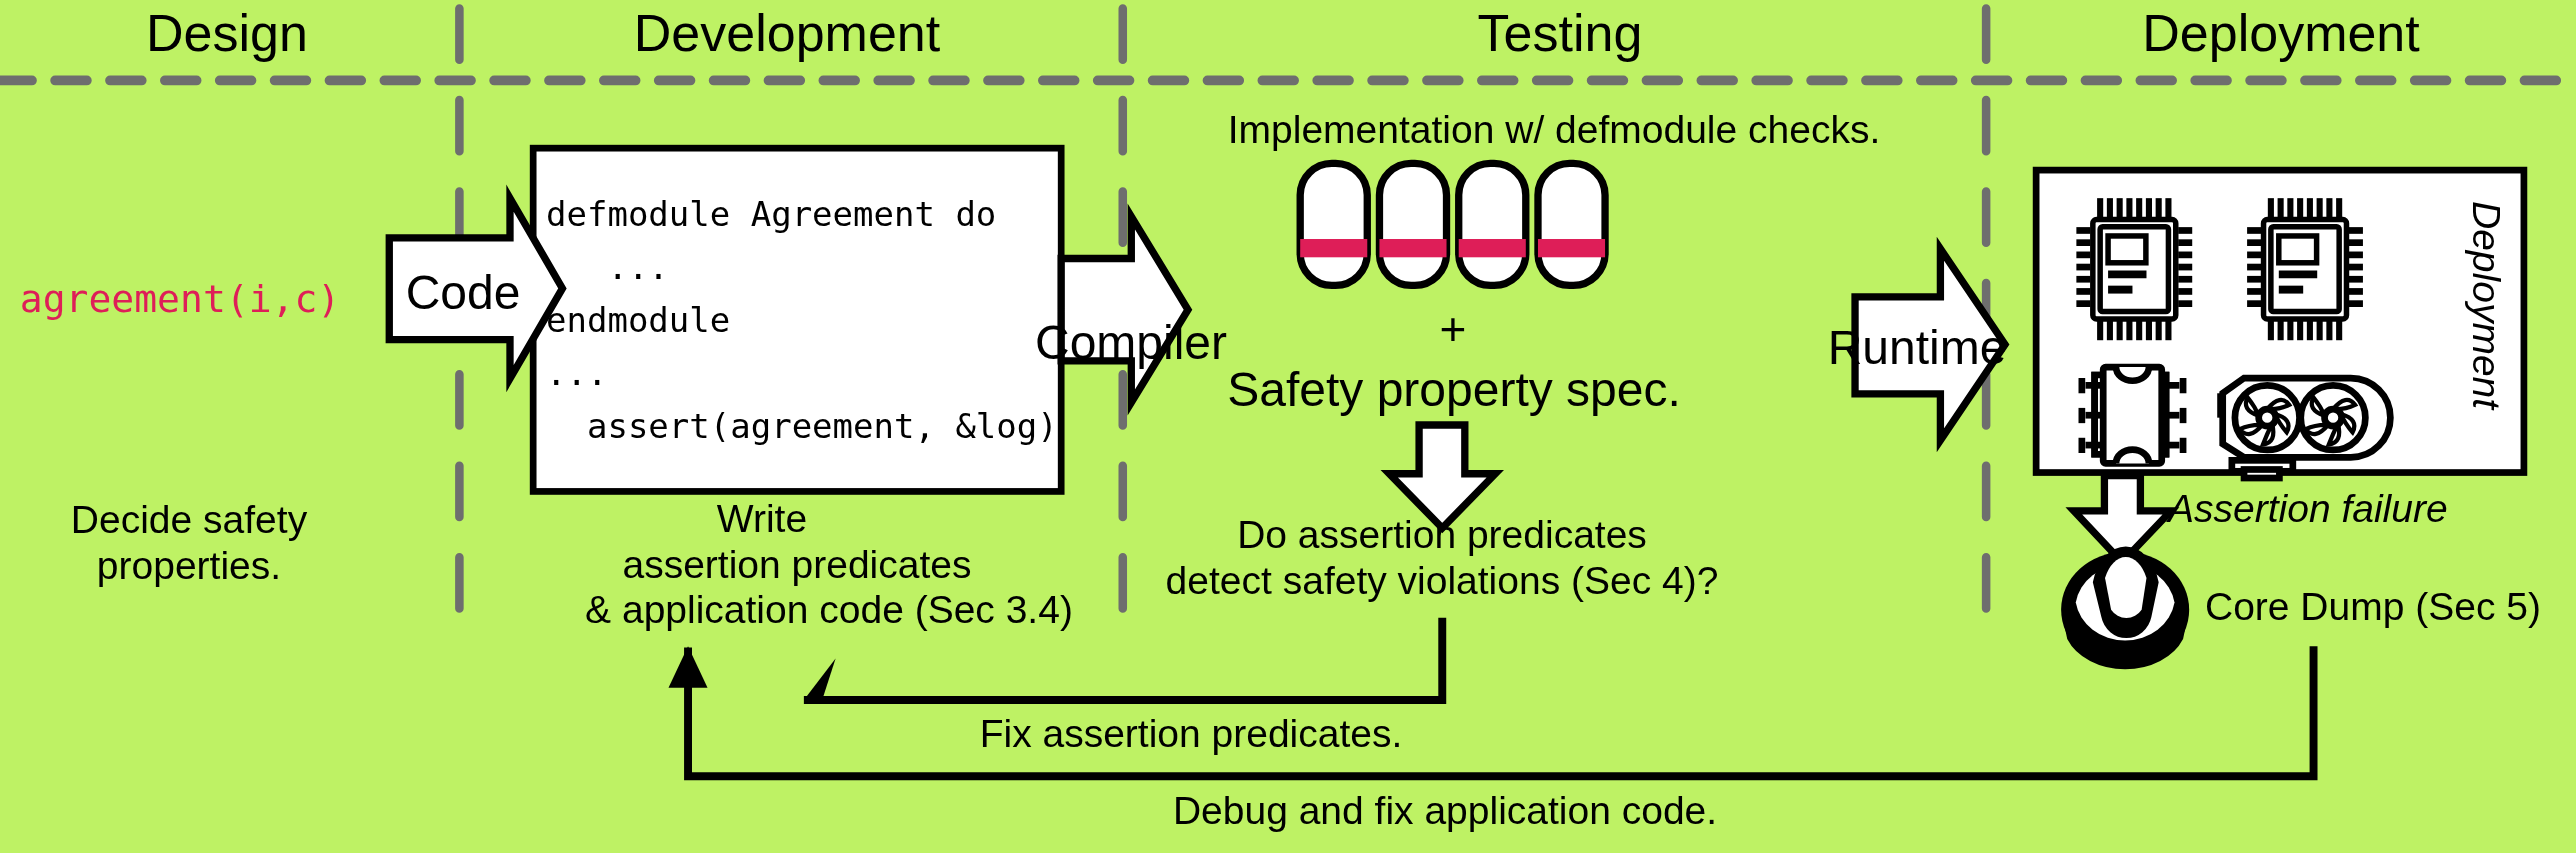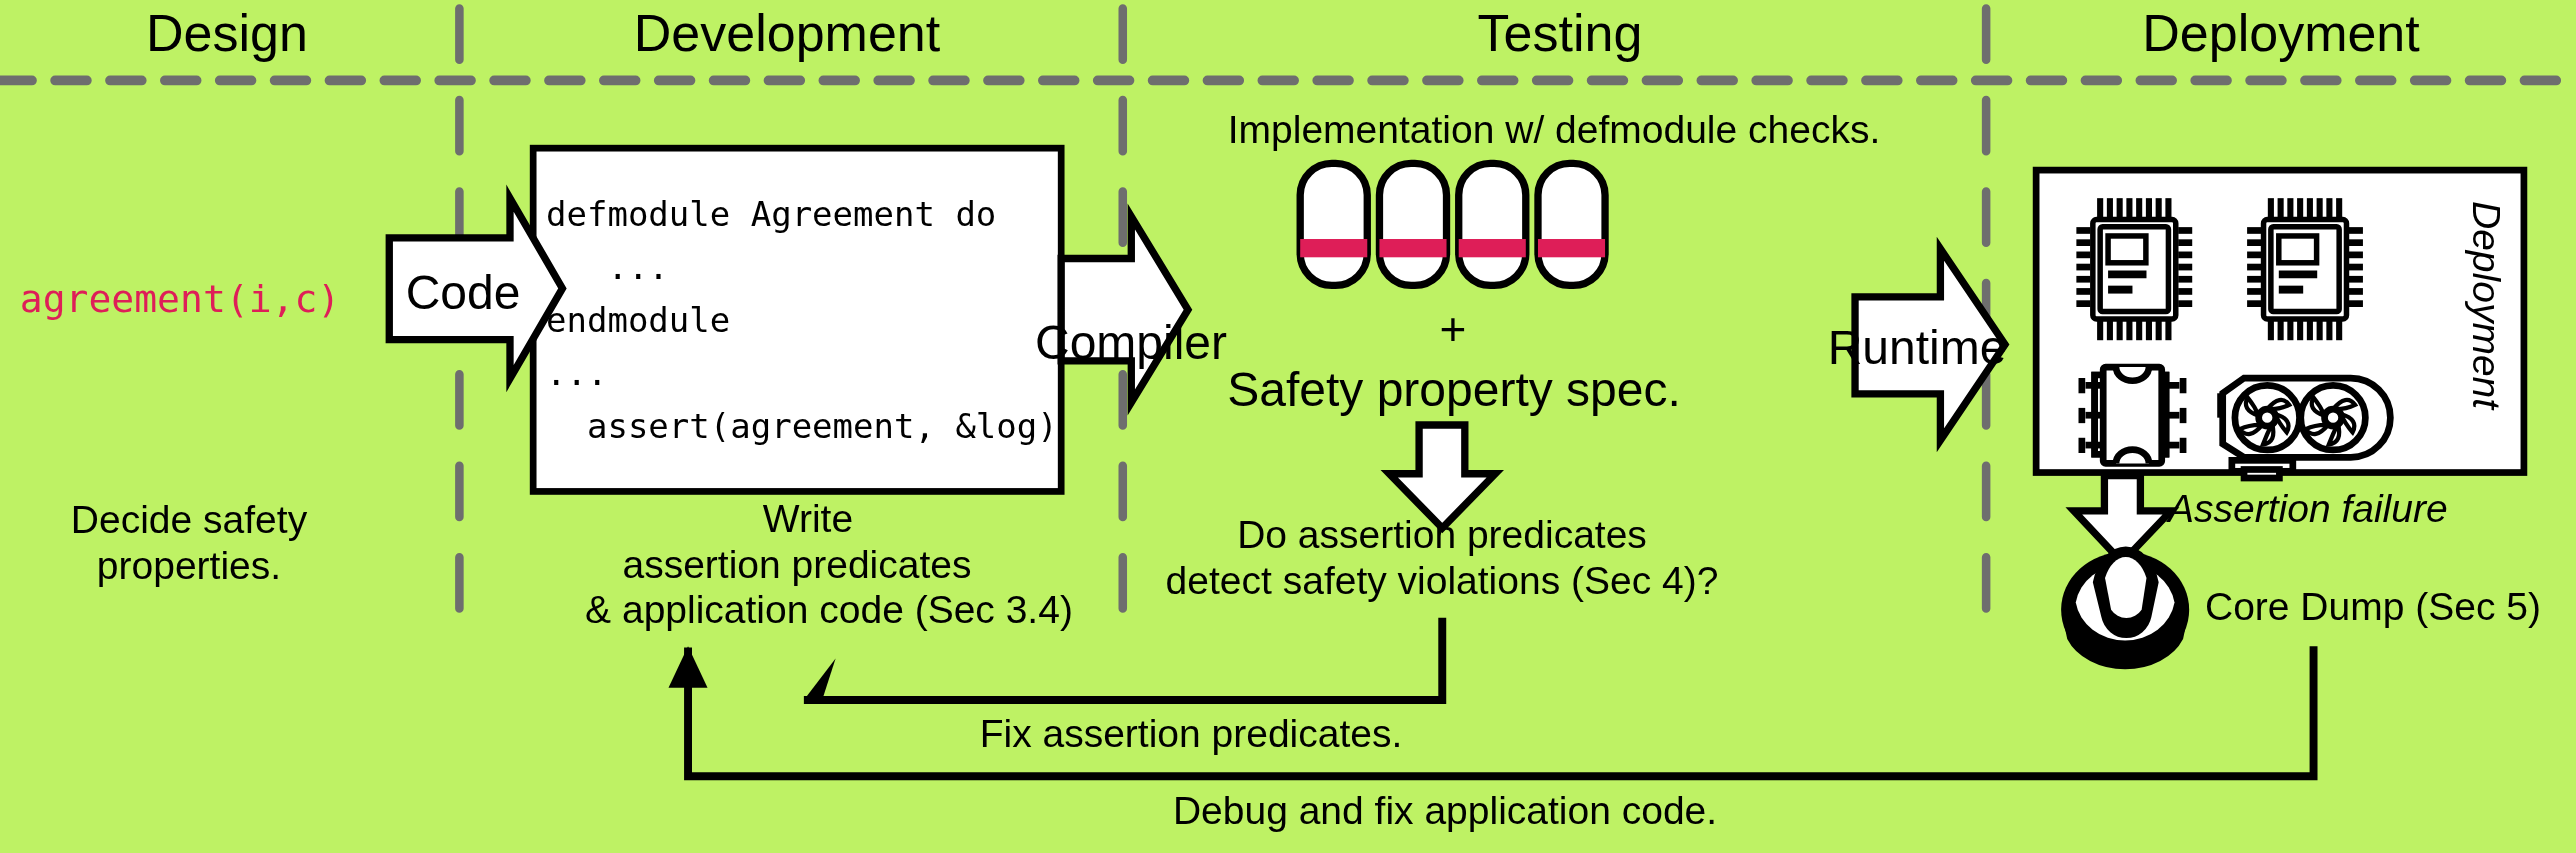--- a/index.html
+++ b/index.html
@@ -319,21 +319,21 @@
   <div class="txt body-text" style="left:189px; top:546px;">properties.</div>
 
   <div class="txt italic-label" style="left:463px; top:268px;">Code</div>
 
   <div class="code-line" style="left:546px; top:194px;">defmodule Agreement do</div>
   <div class="code-line" style="left:546px; top:247px;">   ...</div>
   <div class="code-line" style="left:546px; top:300px;">endmodule</div>
   <div class="code-line" style="left:546px; top:353px;">...</div>
   <div class="code-line" style="left:546px; top:406px;">  assert(agreement, &amp;log)</div>
 
-  <div class="txt body-text" style="left:808px; top:499px;">Write</div>
+  <div class="txt body-text" style="left:762px; top:499px;">Write</div>
   <div class="txt body-text" style="left:797px; top:545px;">assertion predicates</div>
   <div class="txt body-text" style="left:797px; top:590px;margin-left:32px;">&amp; application code (Sec 3.4)</div>
 
   <div class="txt italic-label" style="left:1131px; top:318px;">Compiler</div>
 
   <div class="txt body-text" style="left:1554px; top:110px;">Implementation w/ defmodule checks.</div>
 
   <div class="txt plus-sign" style="left:1453px; top:305px;">+</div>
 
   <div class="txt italic-label" style="left:1454px; top:365px;">Safety property spec.</div>

